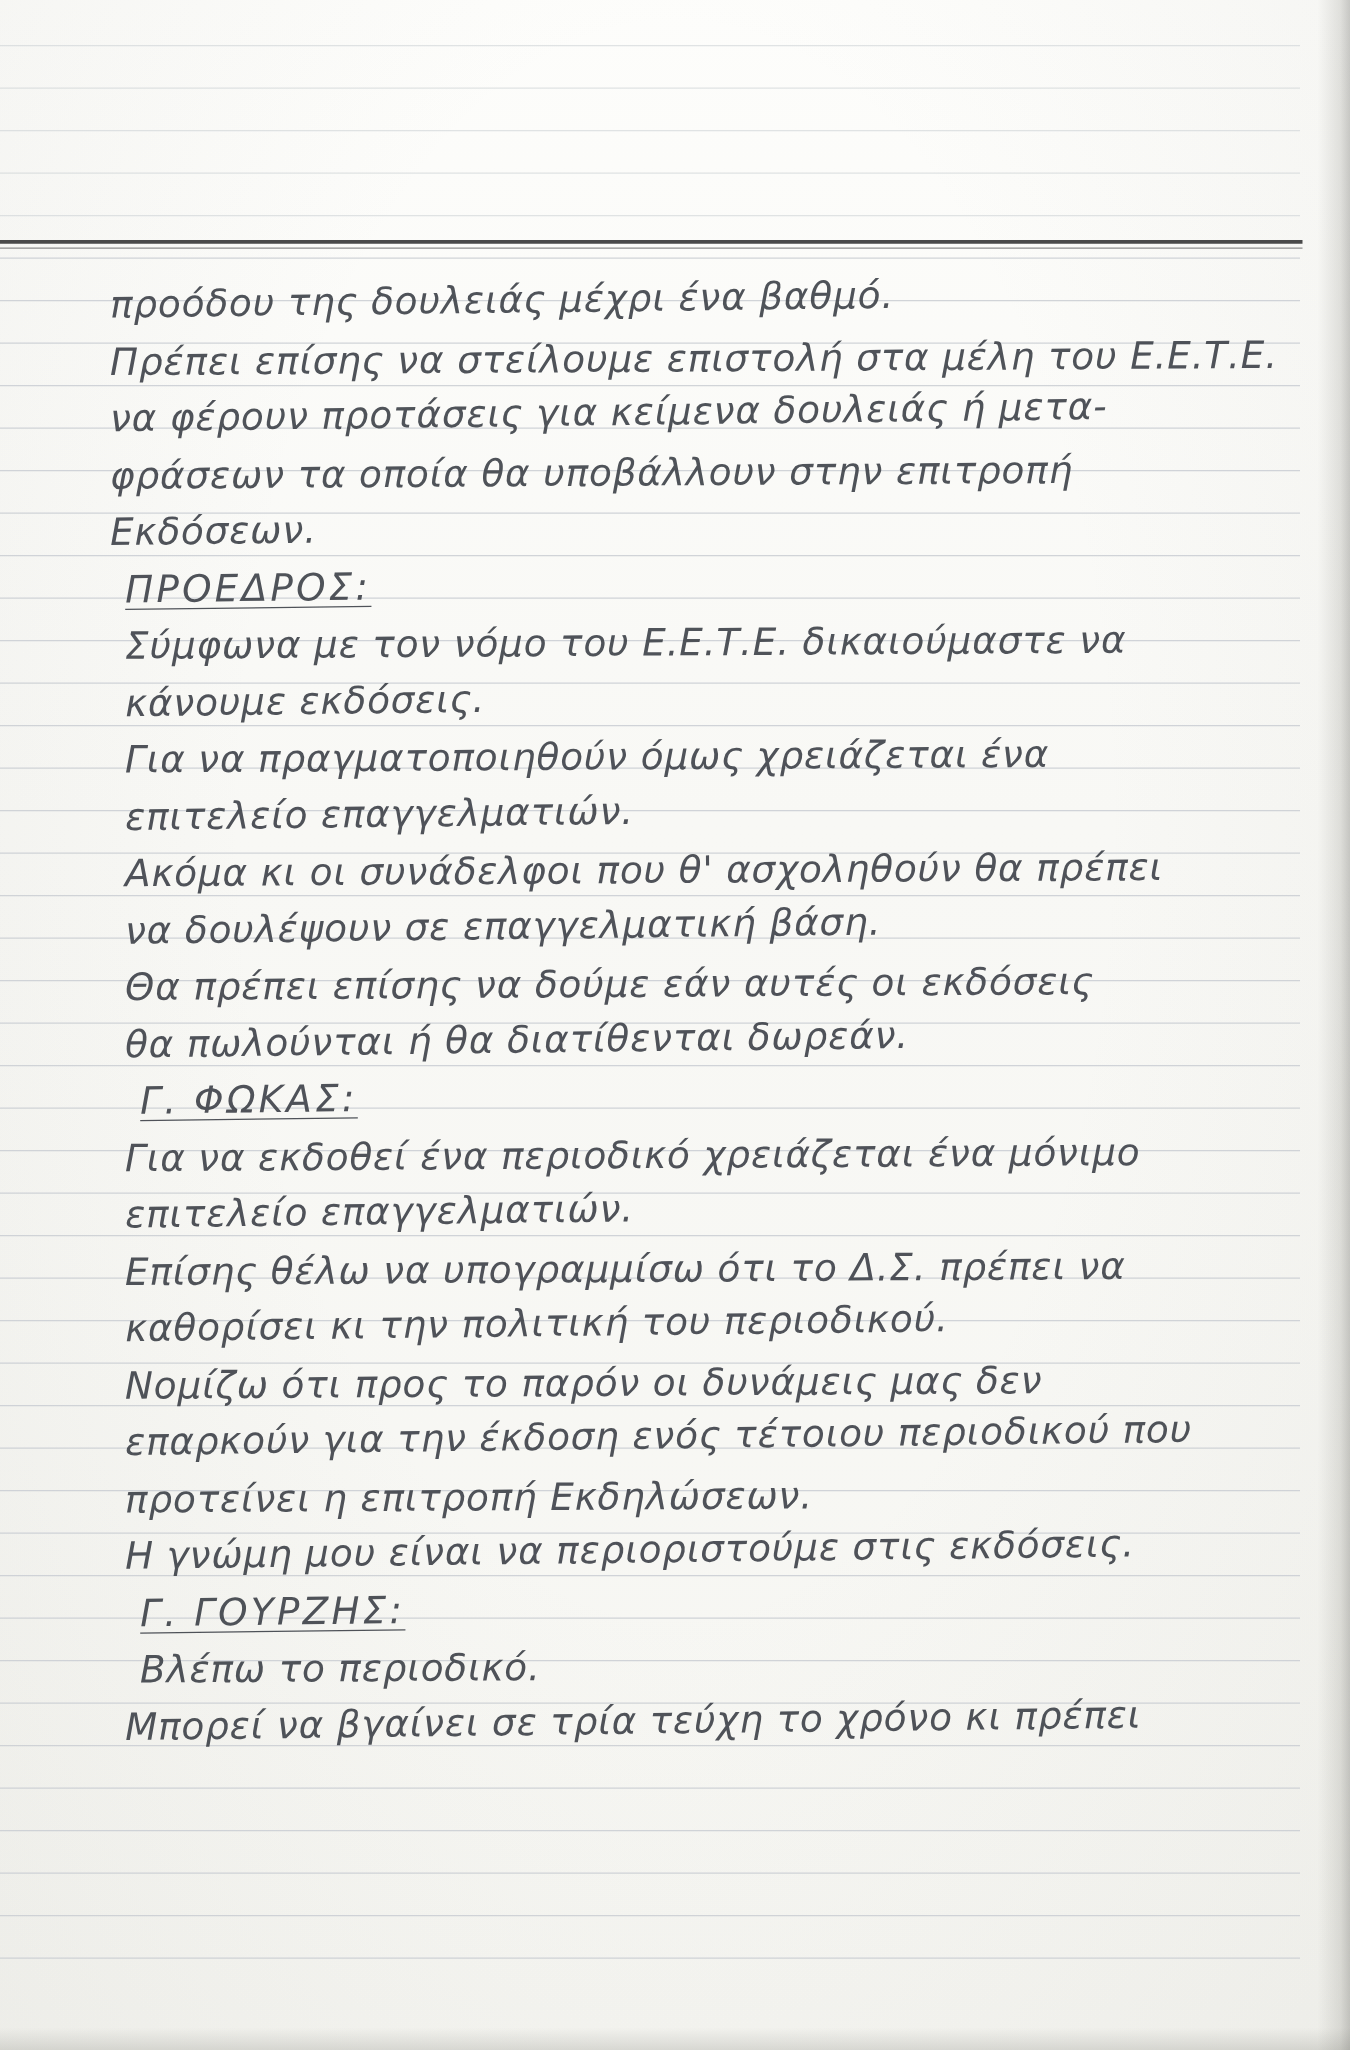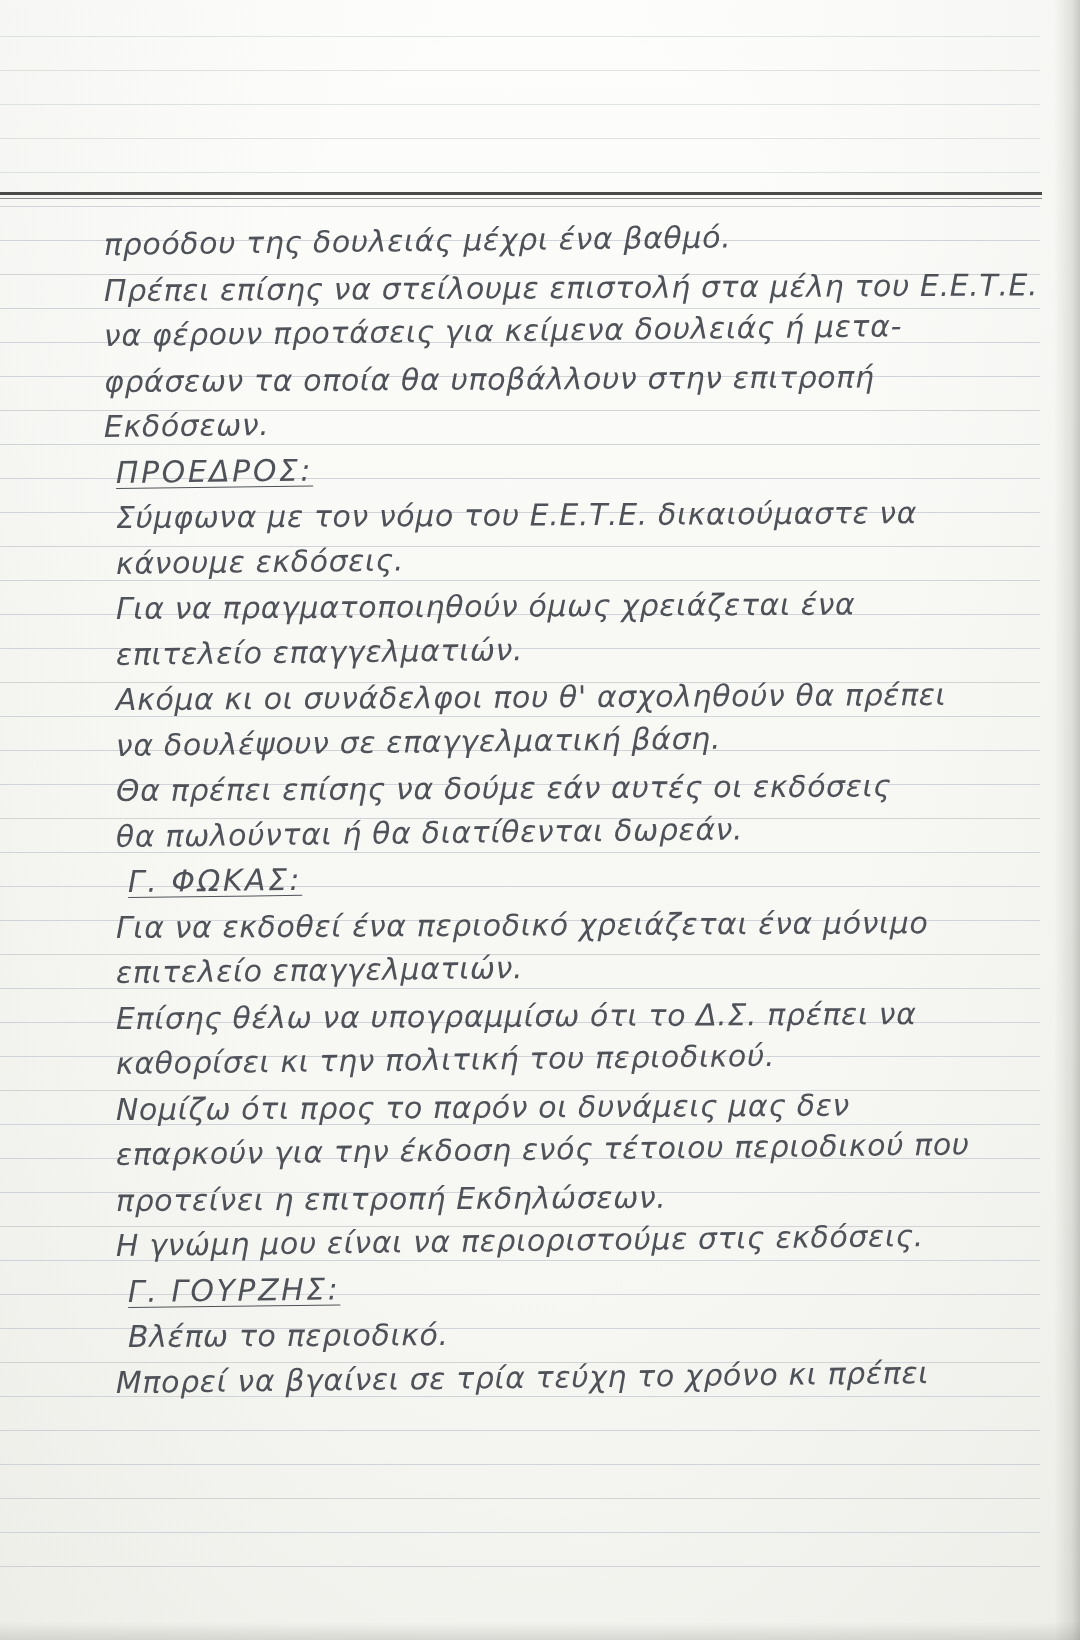--- a/index.html
+++ b/index.html
@@ -76,21 +76,21 @@
     position: absolute;
     left: 0; top: 6px;
     width: 100%;
     height: 1px;
     background: #8d8d8d;
   }
 
   
   #handwriting {
     position: absolute;
-    left: 16px;
+    left: 0;
     top: 0;
     width: 1040px;
     height: 1292px;
   }
   .hw-line {
     position: absolute;
     left: 88px;
     width: 930px;
     font-family: "DejaVu Sans", sans-serif;
     font-size: 30px;

